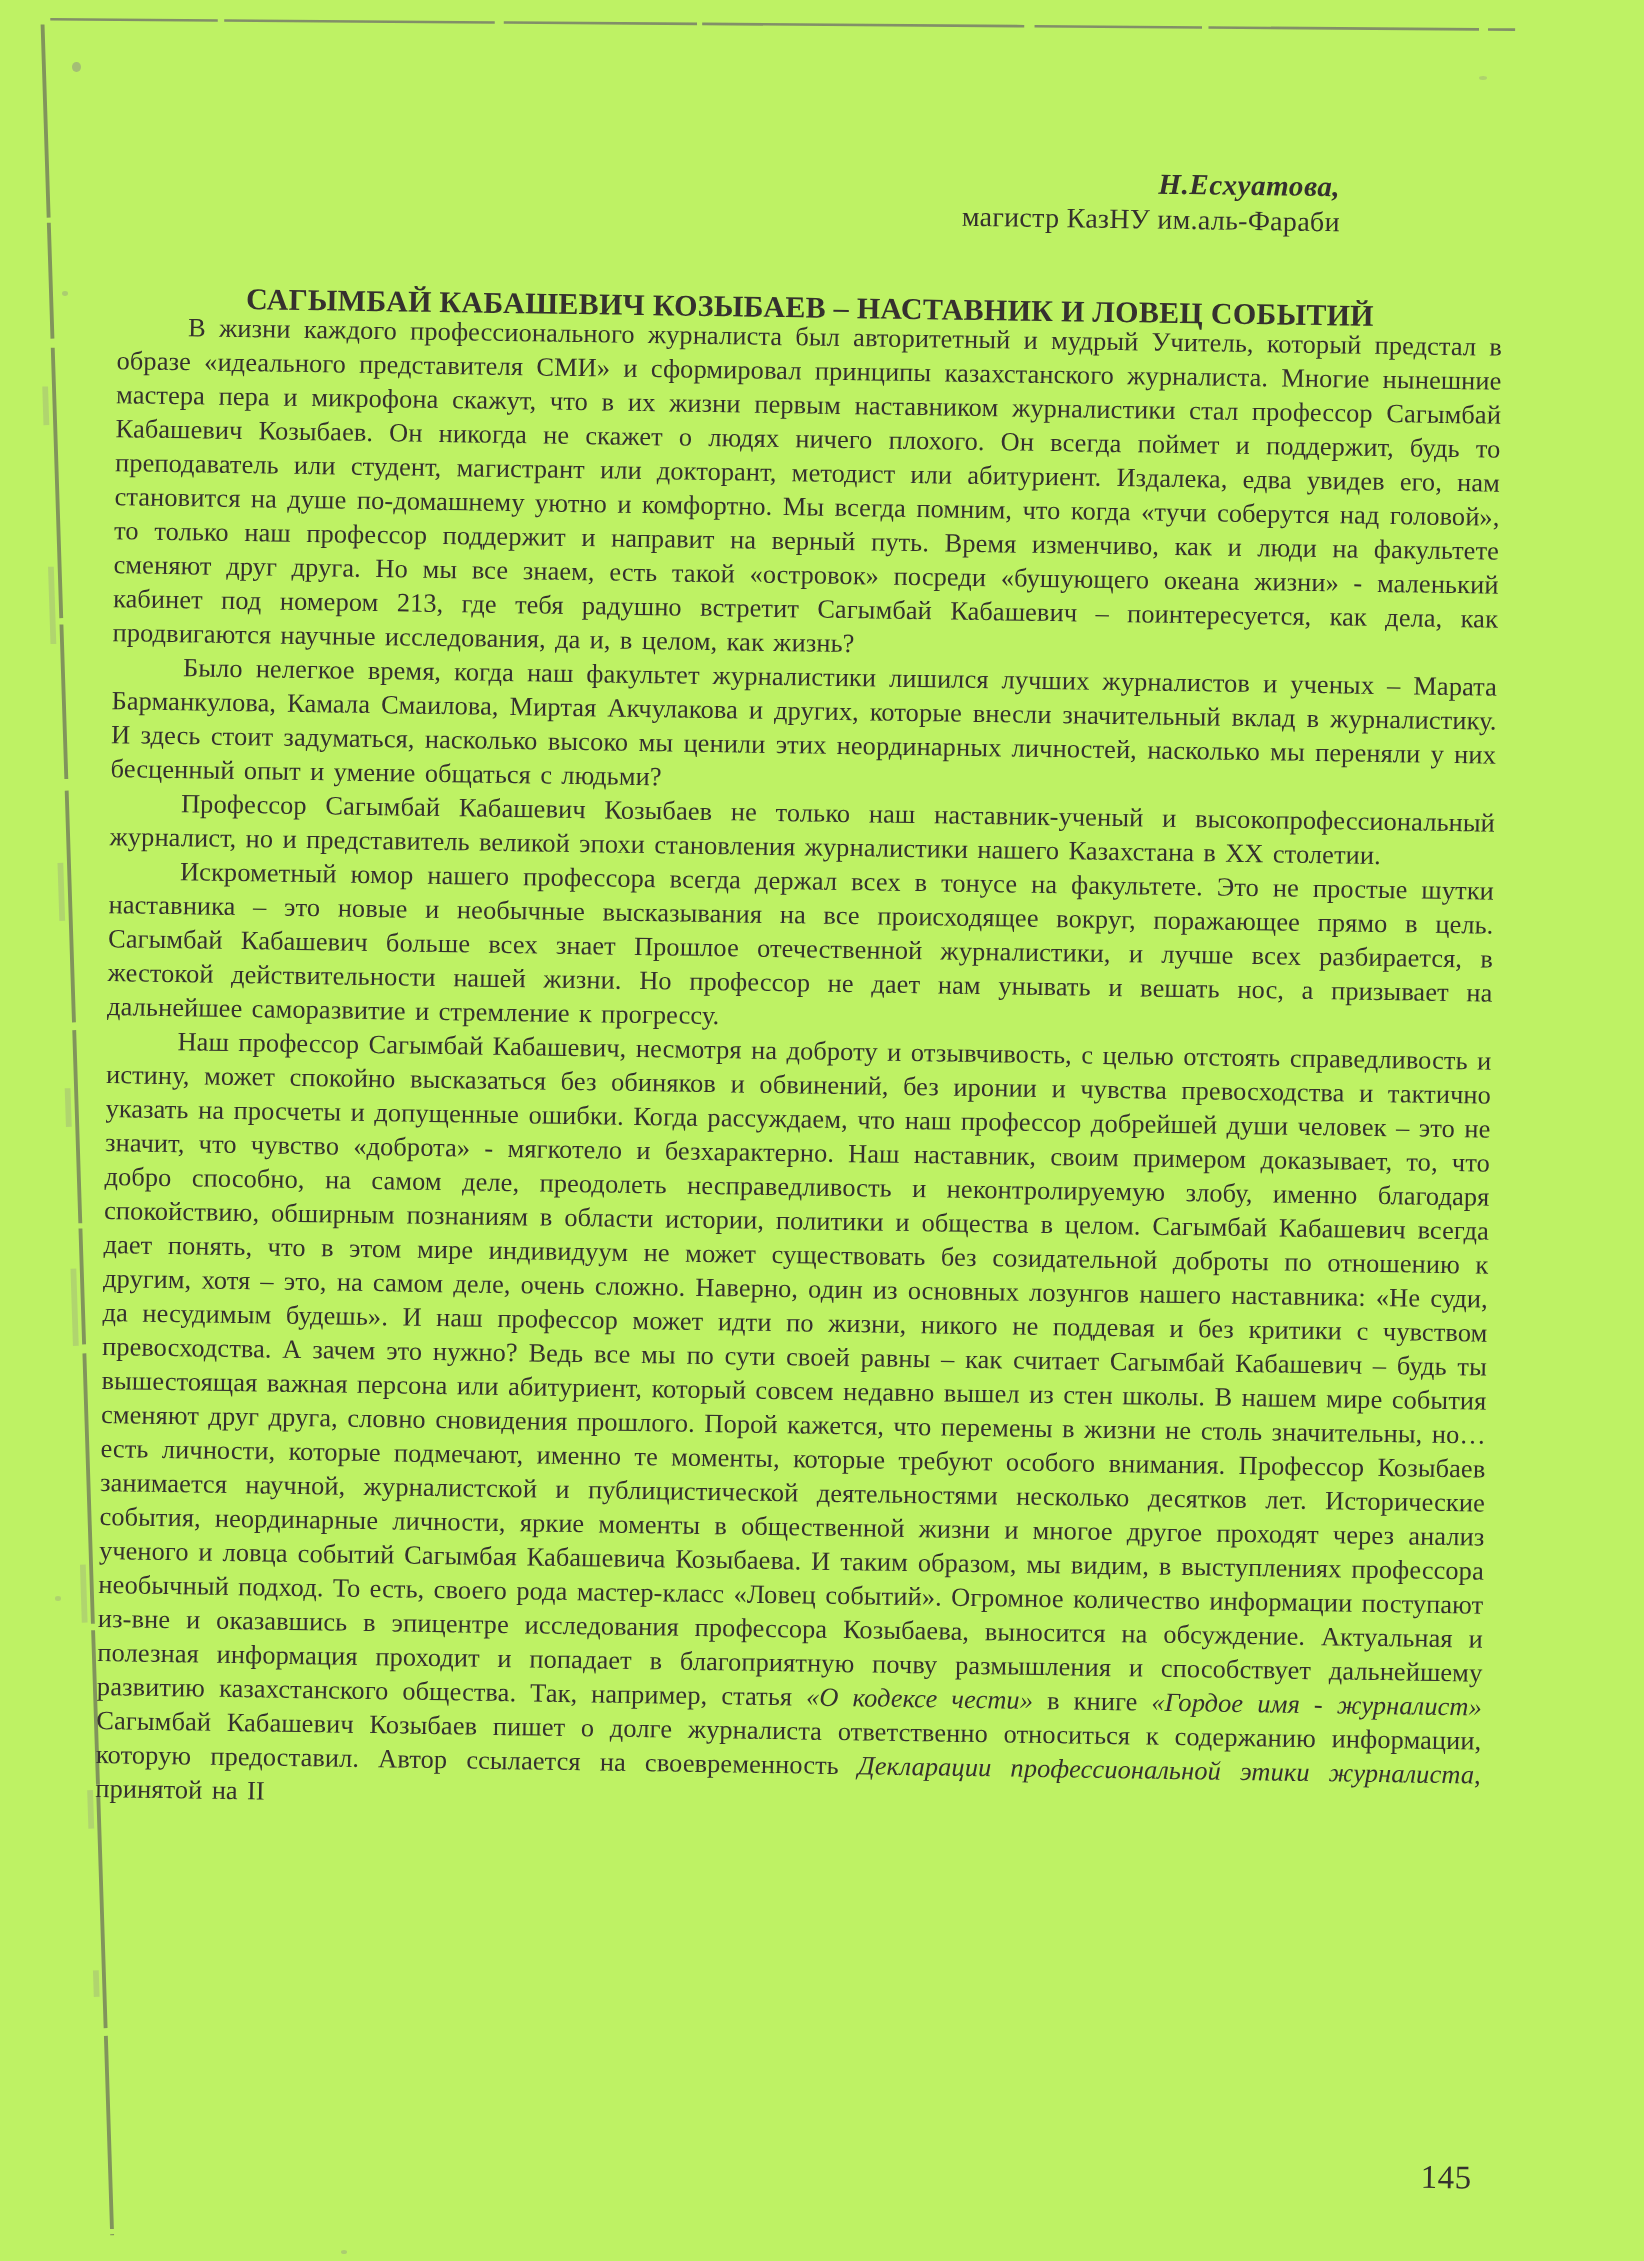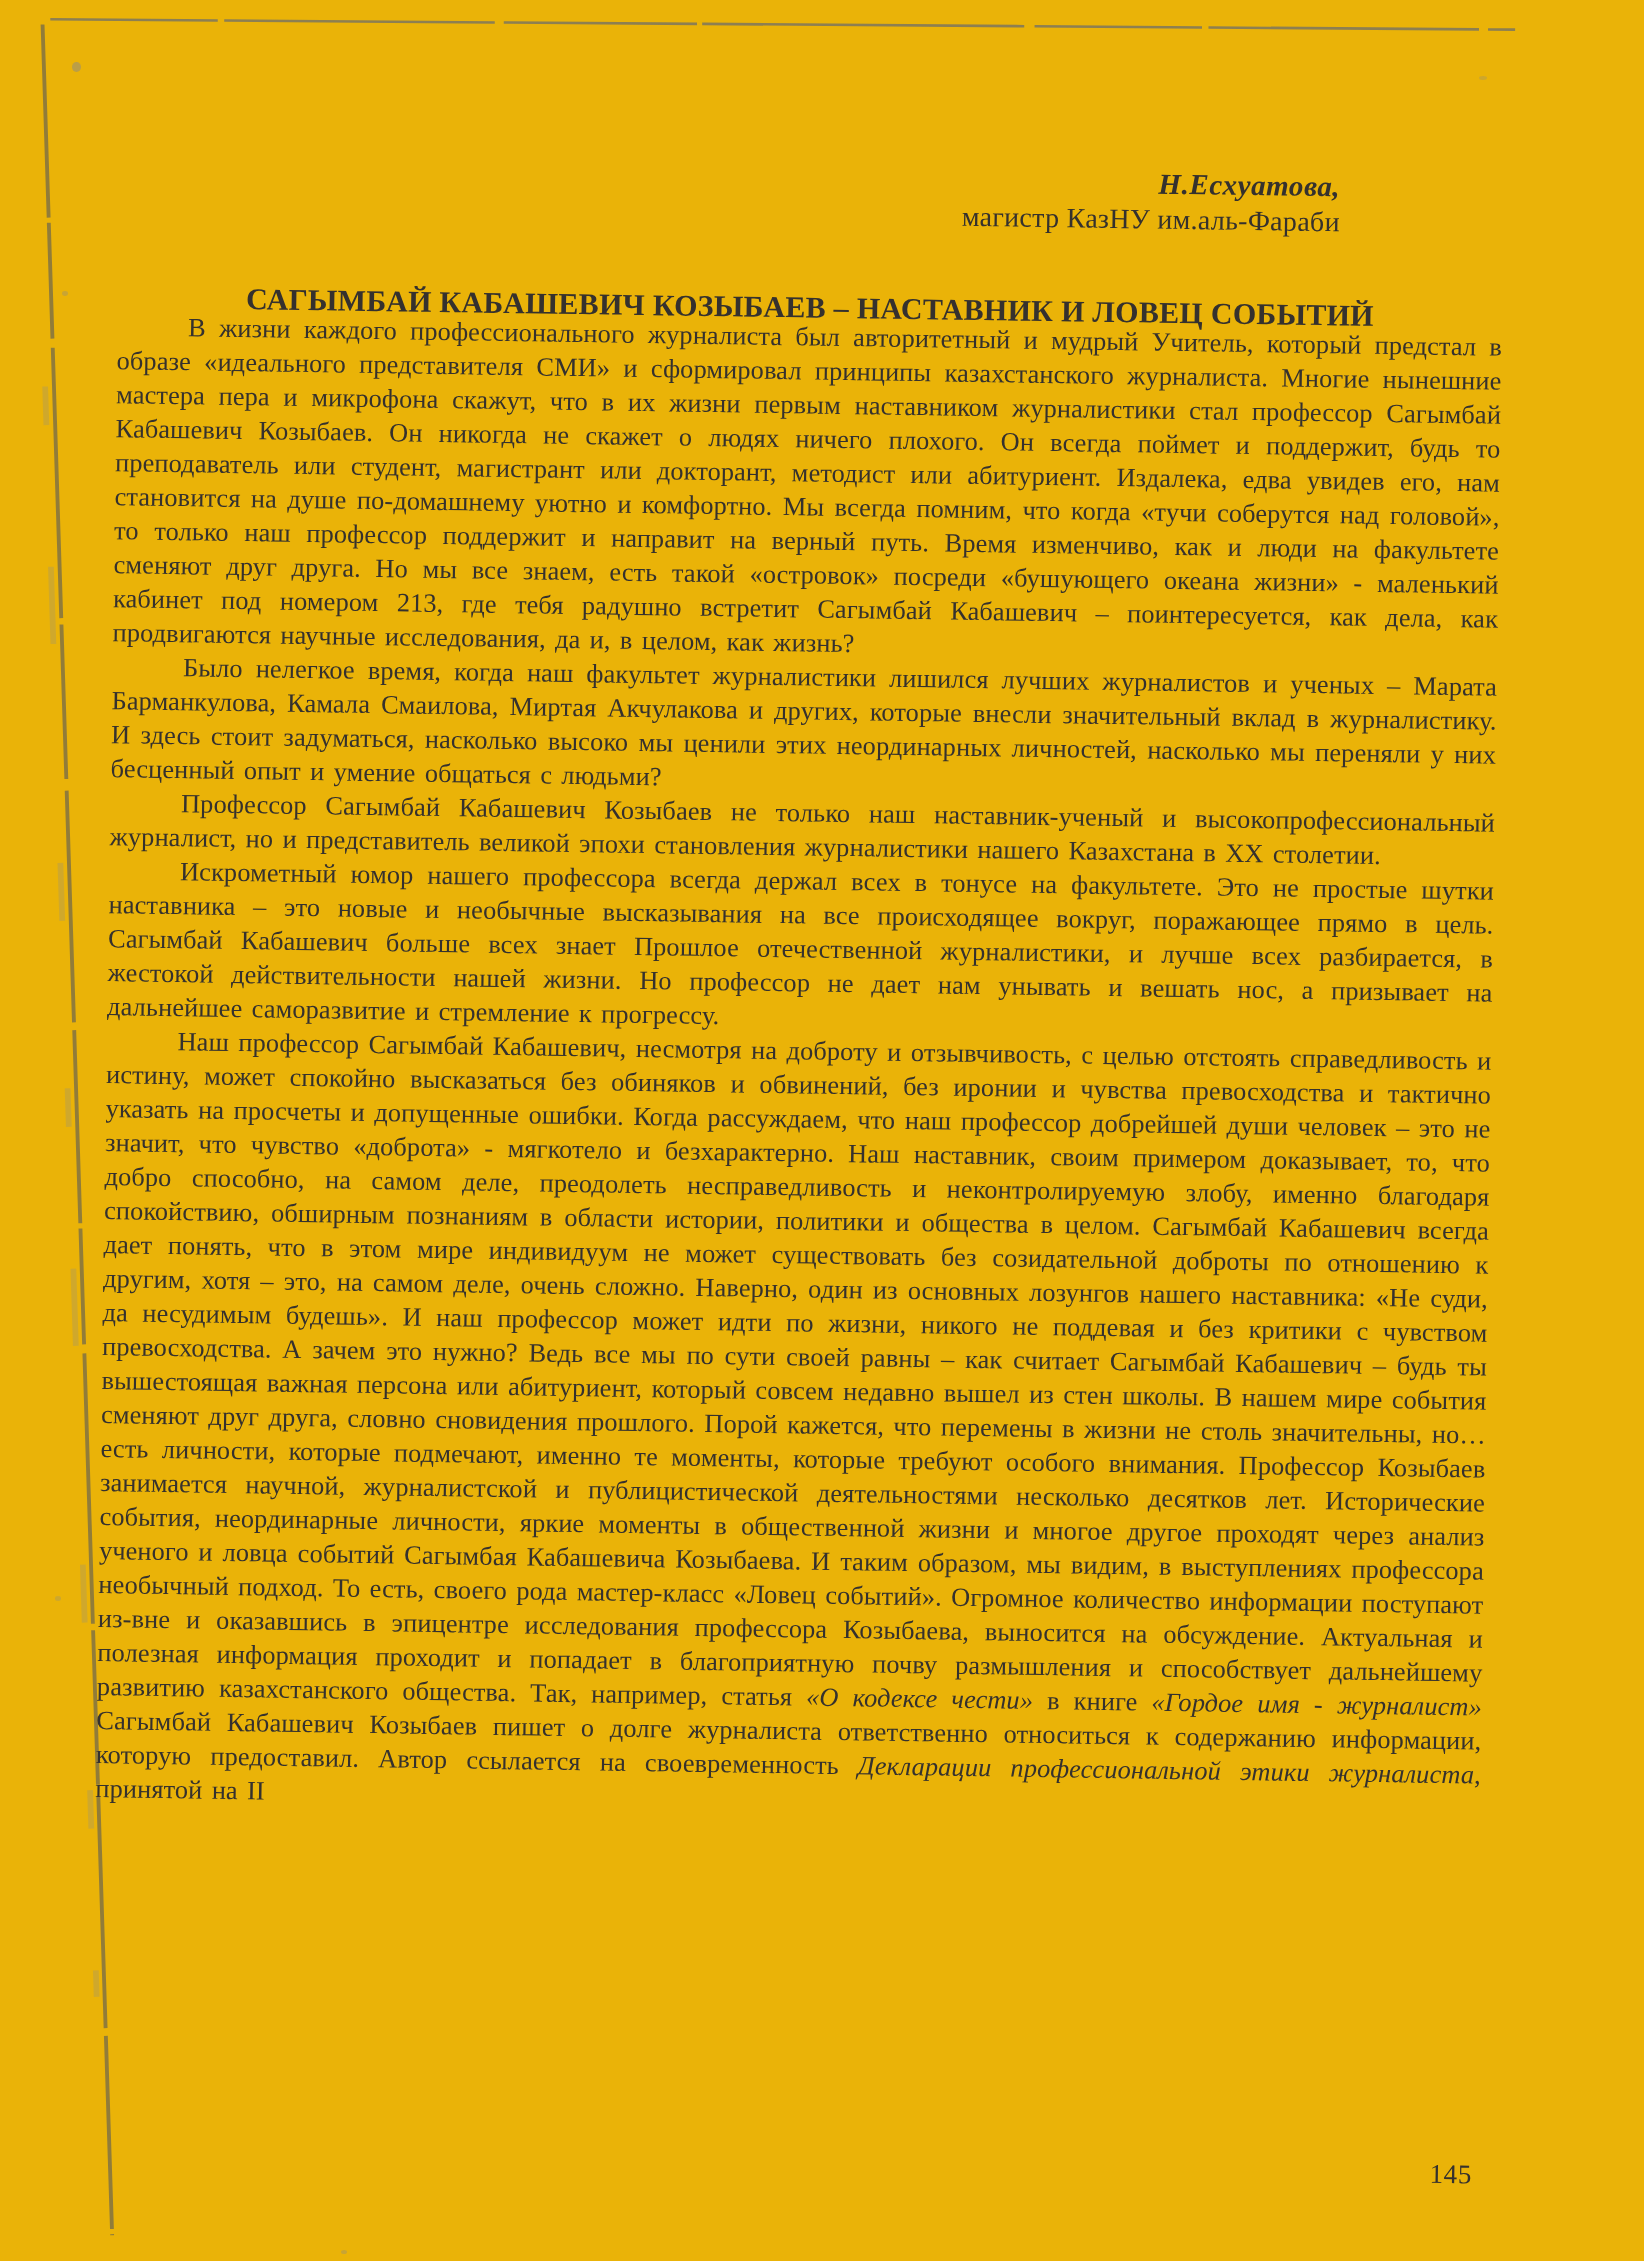--- a/index.html
+++ b/index.html
@@ -4,21 +4,21 @@
 <style>
   html, body {
     margin: 0;
     padding: 0;
     background: #e8e8e6;
   }
   .scan-page {
     position: relative;
     width: 1644px;
     height: 2261px;
-    background: #eab308;
+    background: #bef264;
     overflow: hidden;
     font-family: "Liberation Serif", serif;
     color: #35312e;
   }
   
   .artifact-layer {
     position: absolute;
     inset: 0;
     pointer-events: none;
   }
@@ -80,21 +80,21 @@
     word-spacing: 2.6px;
     letter-spacing: 0.1px;
   }
   .para .em {
     font-style: italic;
   }
   .page-number {
     position: absolute;
     top: 2138px;
     right: 140px;
-    font-size: 27px;
+    font-size: 33px;
     letter-spacing: 0.6px;
   }
 </style>
 </head>
 <body>
 
 <div class="scan-page">
 
   <div class="artifact-layer">
     <svg width="1644" height="2261" viewBox="0 0 2552 3510">

